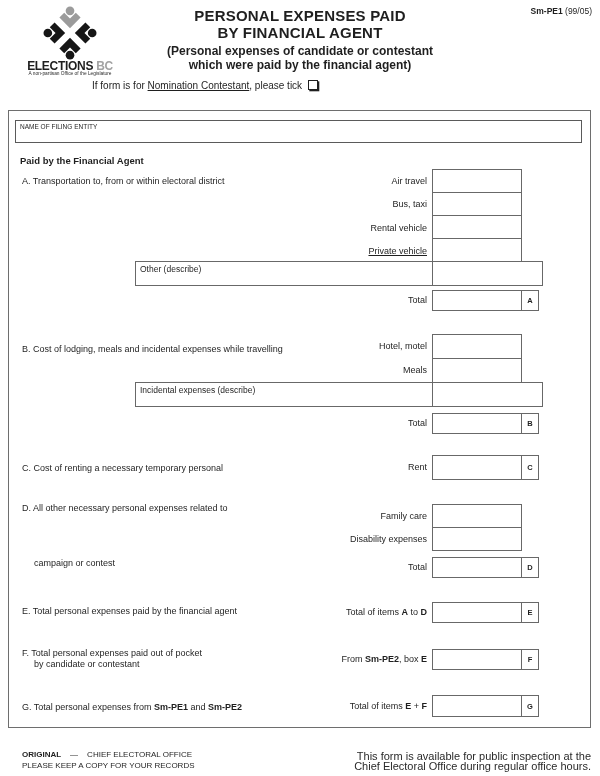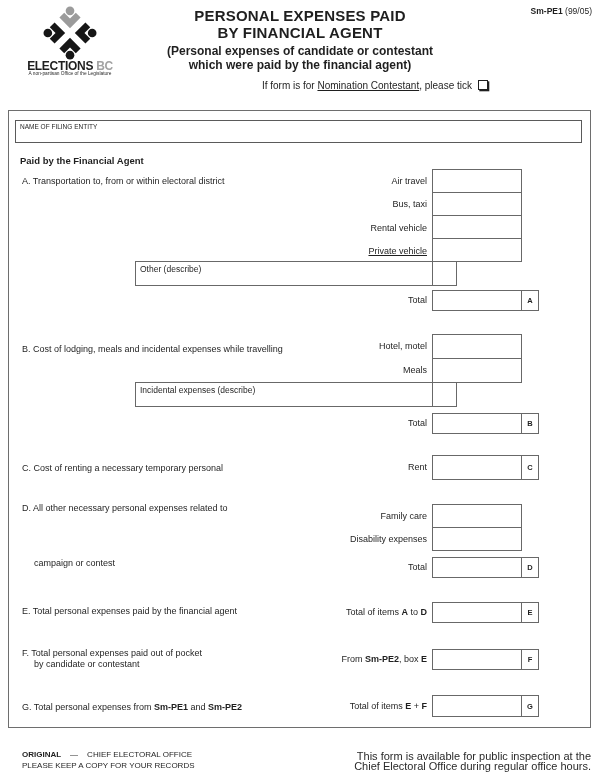--- a/index.html
+++ b/index.html
@@ -5,42 +5,42 @@
   html,body{margin:0;padding:0;background:#fff;}
   body{font-family:"Liberation Sans", sans-serif; color:#1f1f1f; -webkit-font-smoothing:antialiased;}
   .page{position:relative;width:600px;height:776px;background:#ffffff;overflow:hidden;}
   .abs{position:absolute;}
   b{font-weight:bold;}
   .ws{white-space:pre;}
 
   
   .title{position:absolute;left:110px;right:110px;top:7px;text-align:center;font-weight:bold;font-size:15px;line-height:17px;letter-spacing:.2px;}
   .subtitle{position:absolute;left:110px;right:110px;top:44px;text-align:center;font-weight:bold;font-size:12px;line-height:14px;}
-  .tickline{position:absolute;left:116px;right:110px;top:80px;text-align:right;font-size:10px;}
+  .tickline{position:absolute;left:92px;right:110px;top:80px;text-align:left;font-size:10px;}
   .tickline .u{text-decoration:underline;}
   .ckbox{display:inline-block;width:8px;height:8px;border:1.2px solid #1f1f1f;box-shadow:1.3px 1.3px 0 0 #1f1f1f;margin-left:6px;margin-right:2px;vertical-align:-1px;background:#fff;}
   .formcode{position:absolute;right:8px;top:6px;font-size:8.5px;}
 
   
   .logo{position:absolute;left:16px;top:6px;width:108px;text-align:center;}
   .logo svg{display:block;margin:0 auto;}
   .logoline{font-weight:bold;font-size:12px;letter-spacing:-.3px;line-height:10px;margin-top:1px;}
   .logoline .bc{color:#a3a3a3;margin-left:3px;}
   .logotag{font-size:4.8px;line-height:6px;color:#2a2a2a;}
 
   
   .outerbox{position:absolute;left:8px;top:110px;width:583px;height:618px;border:1px solid #6e6e6e;box-sizing:border-box;background:#fff;}
   .namebox{position:absolute;left:15px;top:120px;width:567px;height:23px;border:1px solid #5a5a5a;box-sizing:border-box;background:#fff;}
   .namelabel{font-size:6.5px;padding:2px 0 0 4px;color:#1f1f1f;}
   .heading{position:absolute;left:20px;top:155px;font-weight:bold;font-size:9.5px;}
   .lbl{font-size:9px;line-height:11px;}
   .rlbl{position:absolute;right:173px;text-align:right;font-size:9px;line-height:11px;white-space:nowrap;}
   .amt{position:absolute;left:432px;width:90px;border:1px solid #686868;box-sizing:border-box;background:#fff;font-size:9px;padding:2px 3px;}
   .ltr{position:absolute;left:521px;width:18px;border:1px solid #686868;box-sizing:border-box;background:#fff;font-weight:bold;font-size:7.5px;display:flex;align-items:center;justify-content:center;}
-  .widebox{position:absolute;left:135px;width:322px;border:1px solid #686868;box-sizing:border-box;background:#fff;}
+  .widebox{position:absolute;left:135px;width:408px;border:1px solid #686868;box-sizing:border-box;background:#fff;}
   .wdesc{position:absolute;left:0;top:0;bottom:0;width:296px;}
   .wamt{position:absolute;left:296px;top:0;bottom:0;right:0;border-left:1px solid #686868;}
   .wlabel{display:block;font-size:8.5px;padding:2px 0 0 4px;}
 
   
   .f-left{position:absolute;left:22px;top:750px;font-size:8px;line-height:10.5px;}
   .f-left .gap{margin:0 9px;}
   .f-right{position:absolute;right:9px;top:751px;text-align:right;font-size:11px;line-height:10px;color:#2a2a2a;}
 </style>
 </head>

